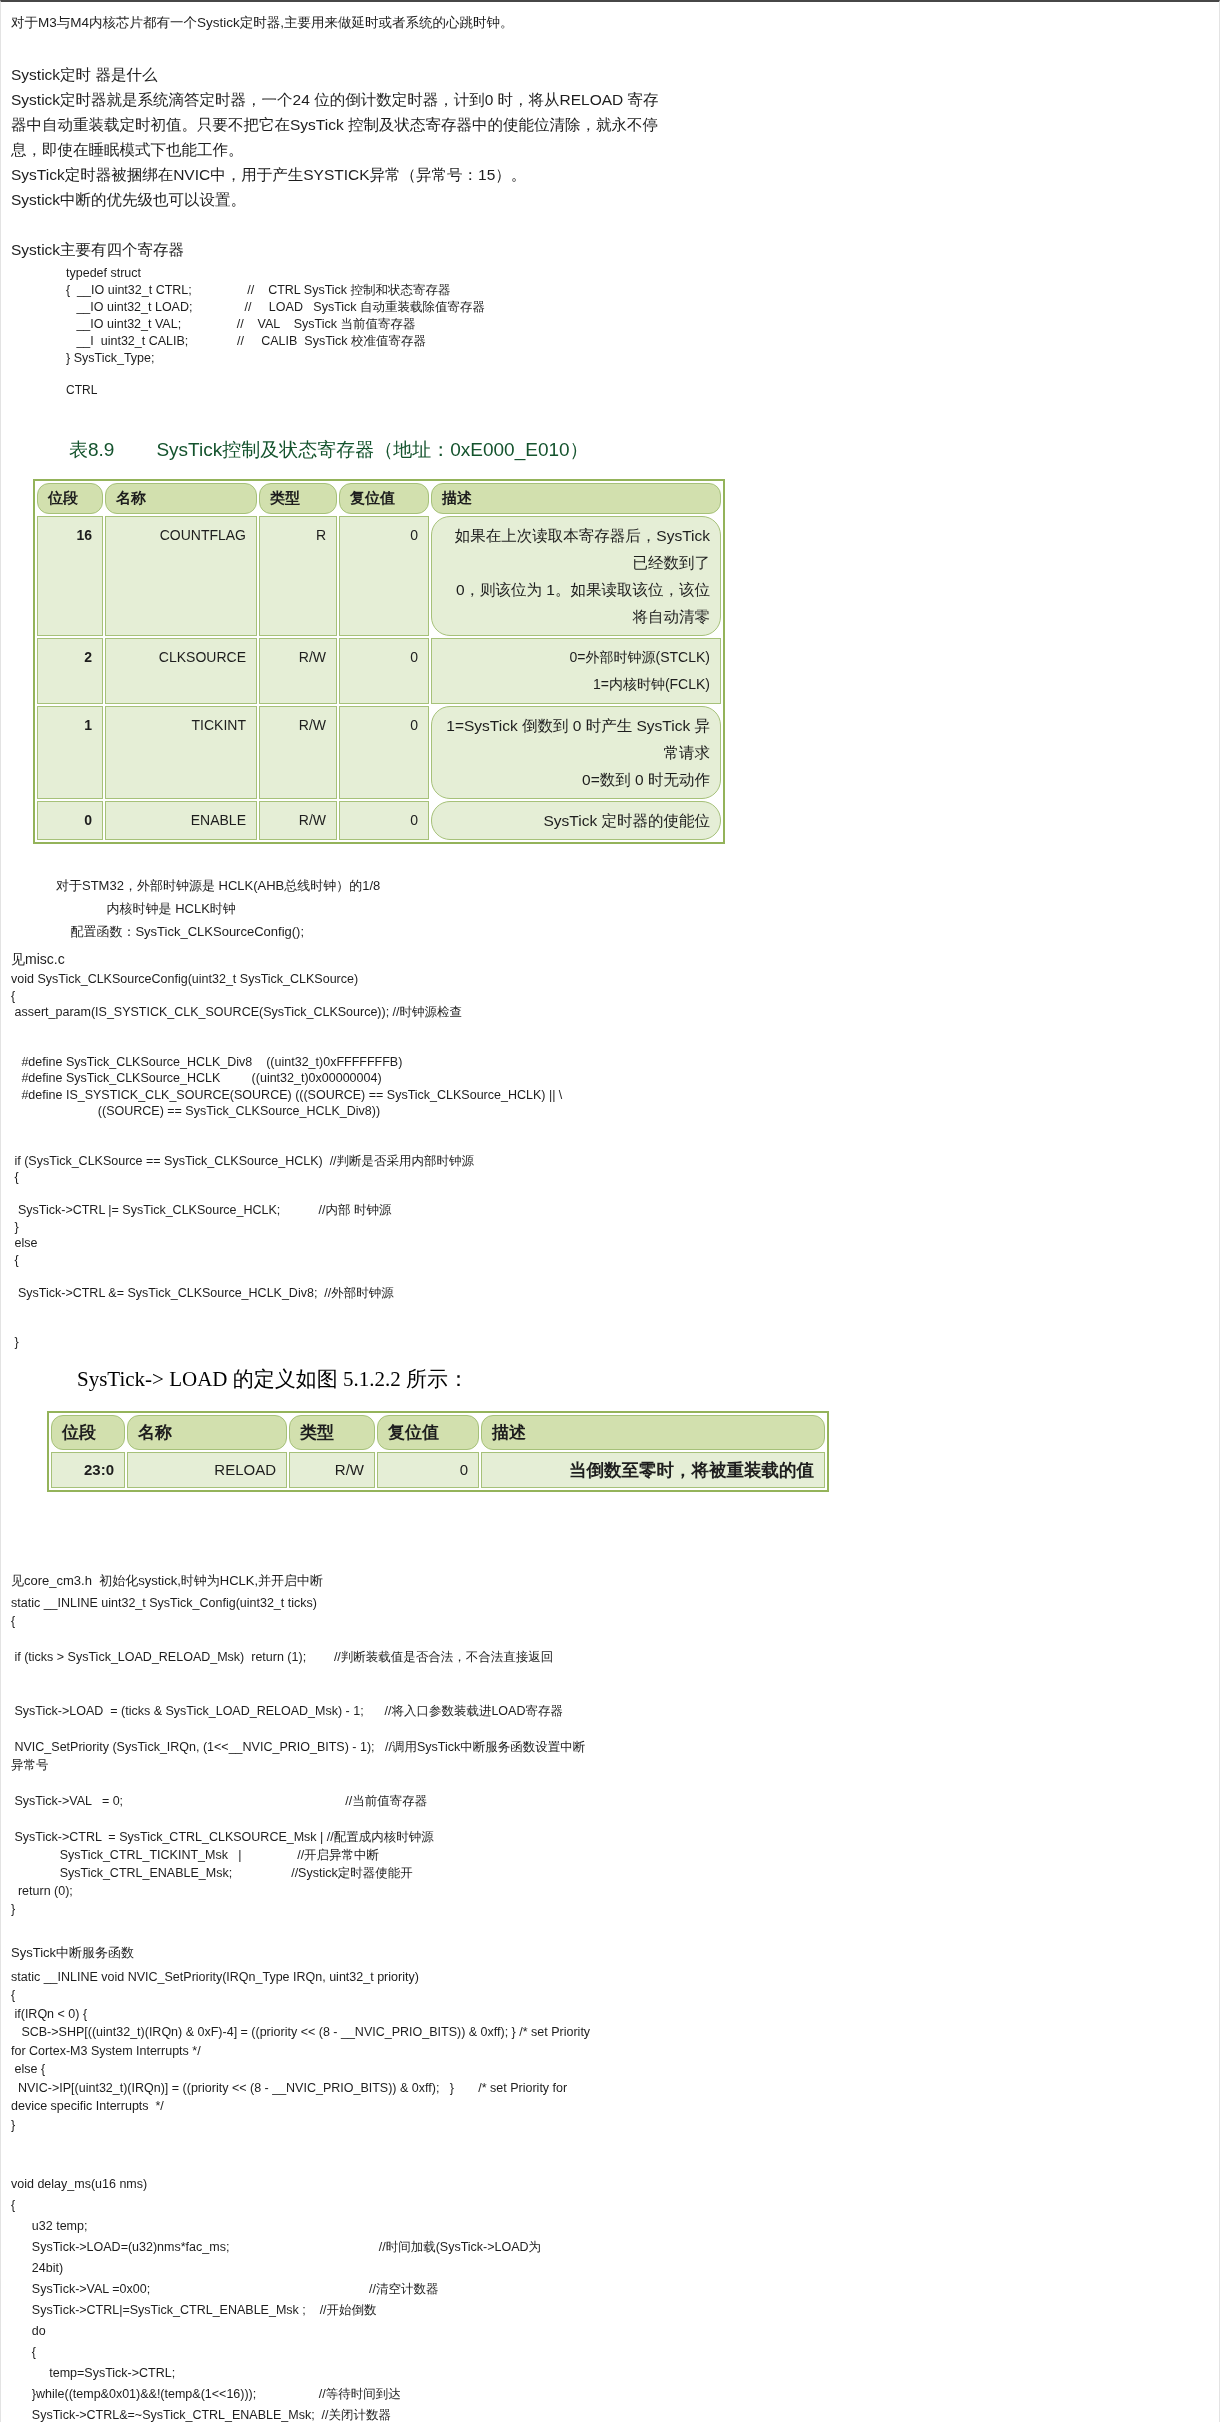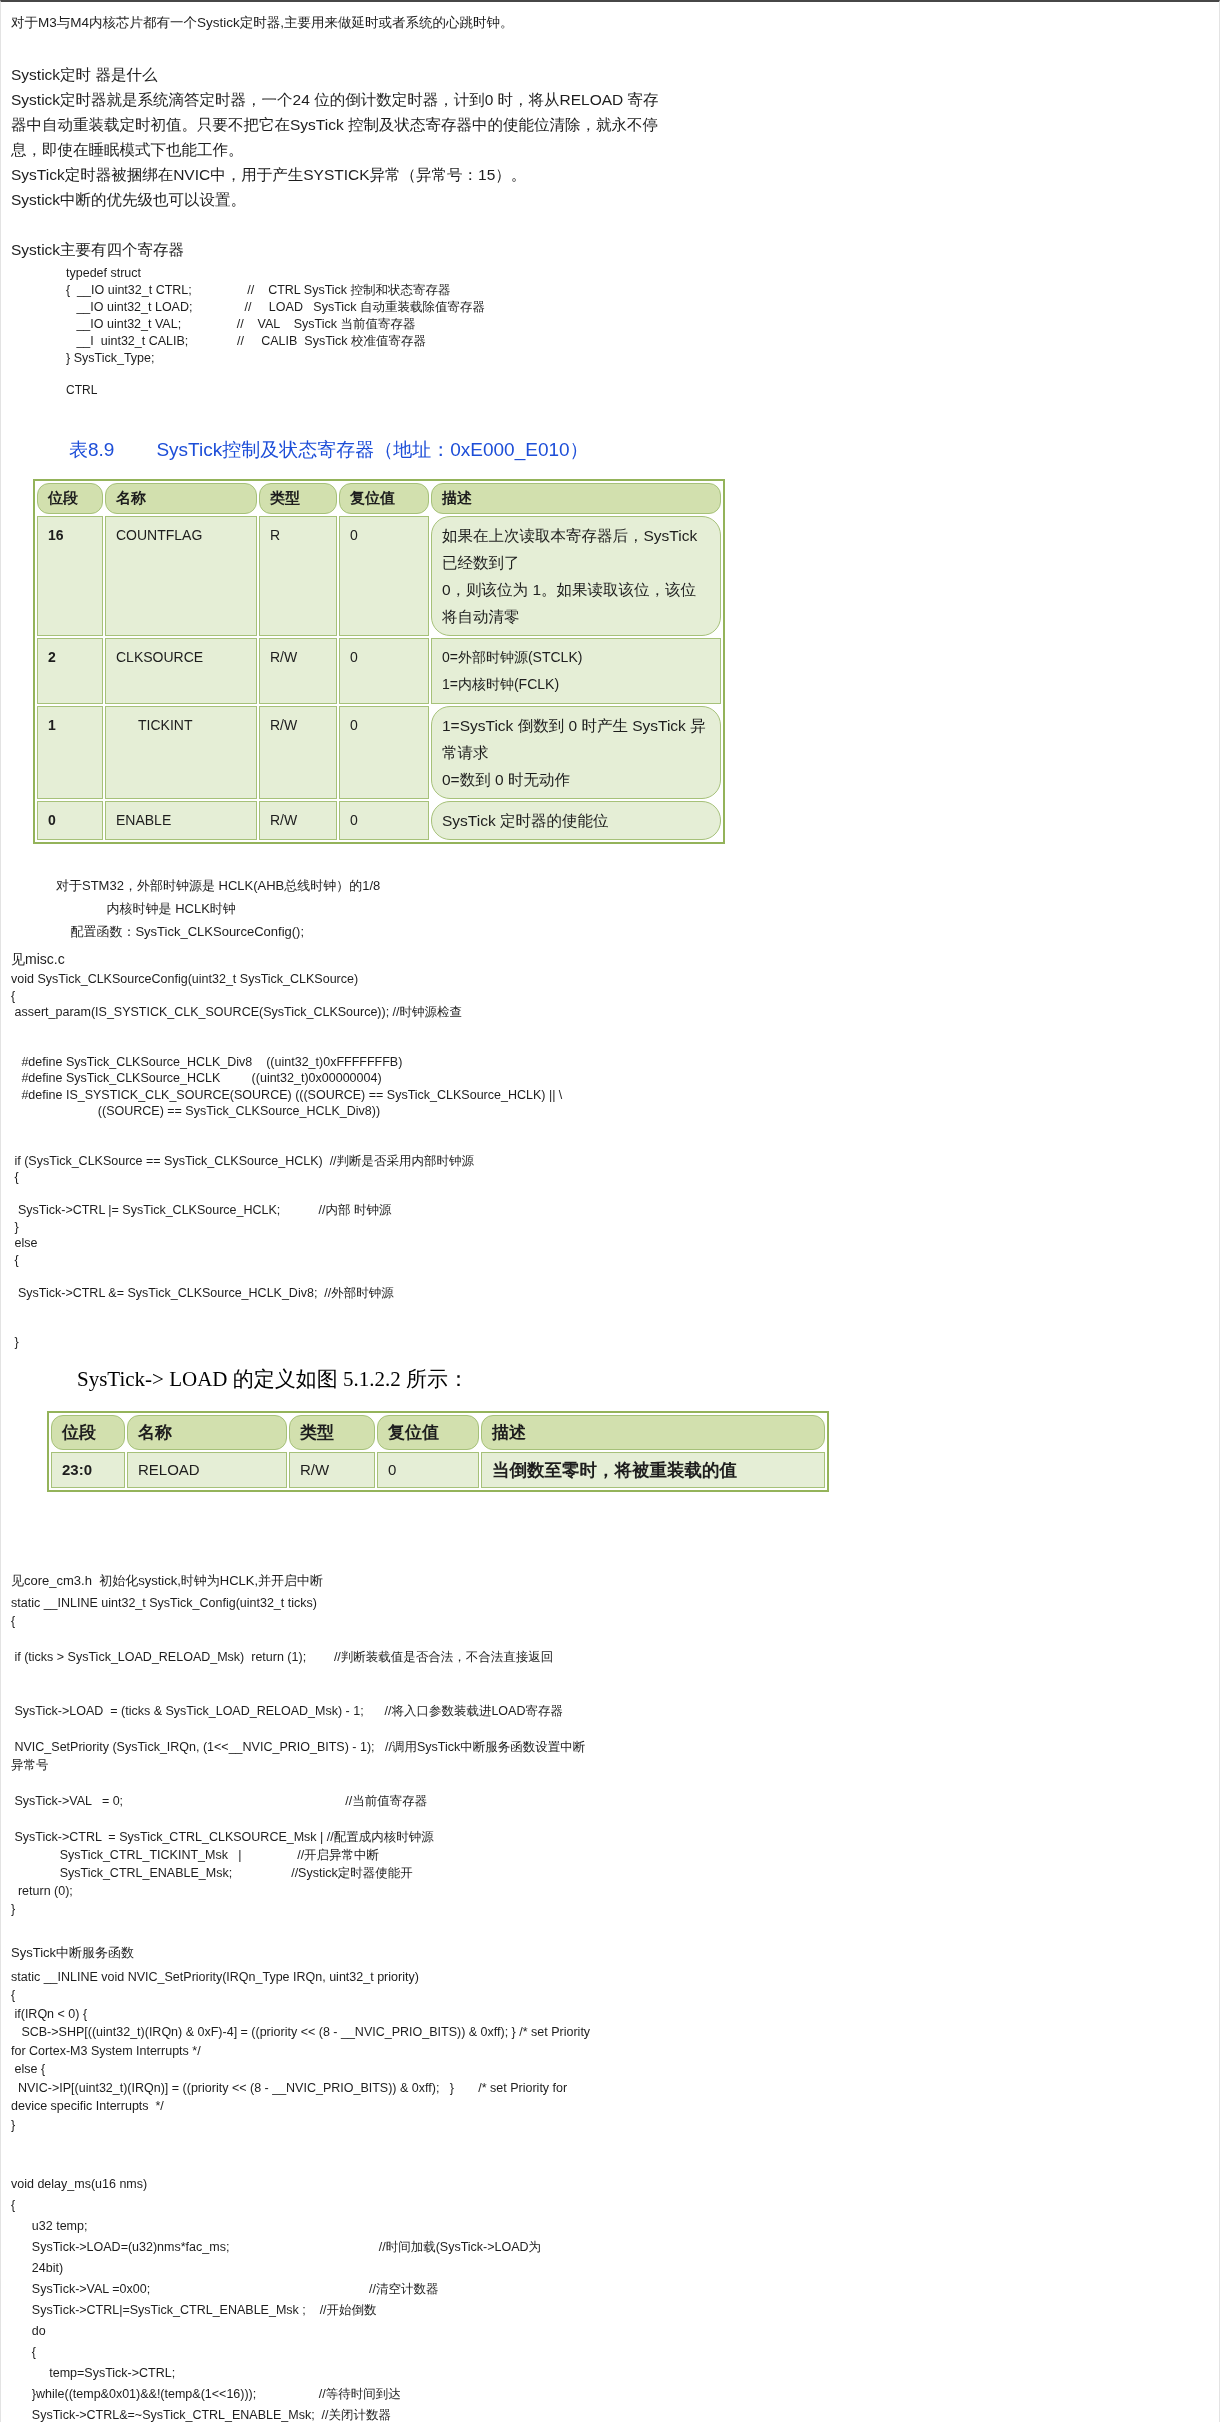--- a/index.html
+++ b/index.html
@@ -18,36 +18,36 @@
     padding: 10px 10px 30px 10px;
     overflow: hidden;
   }
   .prewrap { white-space: pre-wrap; }
   .intro { font-size: 13.5px; margin: 2px 0 0 0; }
   .what-is { margin-top: 30px; font-size: 15.5px; line-height: 25px; }
   .four-regs { margin-top: 28px; font-size: 15.5px; }
   .see-line { margin-top: 8px; font-size: 14px; }
   .struct-code { margin-top: 4px; margin-left: 55px; font-size: 12.3px; line-height: 17px; }
   .ctrl-label { margin-top: 16px; margin-left: 55px; font-size: 12px; }
-  .t1-title { margin-top: 40px; margin-left: 58px; font-size: 19px; color: #1d4ed8; }
+  .t1-title { margin-top: 40px; margin-left: 58px; font-size: 19px; color: #14532d; }
   .t1-title .prefix { margin-right: 42px; }
   table.regtable {
     border-collapse: separate;
     border-spacing: 2px;
     background: #ffffff;
     border: 2px solid #94b35a;
   }
   table.regtable th, table.regtable td {
     border: 1px solid #a6c179;
     text-align: left;
     vertical-align: top;
     padding: 5px 10px;
   }
   table.regtable th { background: #d2e0ae; font-weight: bold; border-radius: 12px; }
-  table.regtable td { background: #e5eed6; }
+  table.regtable td { background: #e5eed6; text-align: right; }
   table.t1 { margin-top: 16px; margin-left: 22px; }
   .t1 th { font-size: 15px; }
   .t1 td { font-size: 14px; line-height: 27px; }
   .t1 td.bits, .t2 td.bits { font-weight: bold; }
   .t1 th:nth-child(1) { width: 44px; }
   .t1 th:nth-child(2) { width: 130px; }
   .t1 th:nth-child(3) { width: 56px; }
   .t1 th:nth-child(4) { width: 68px; }
   .t1 th:nth-child(5) { width: 268px; }
   .t1 td.serif-desc { font-family: Liberation Sans, sans-serif; font-size: 15.5px; border-radius: 19px; }

